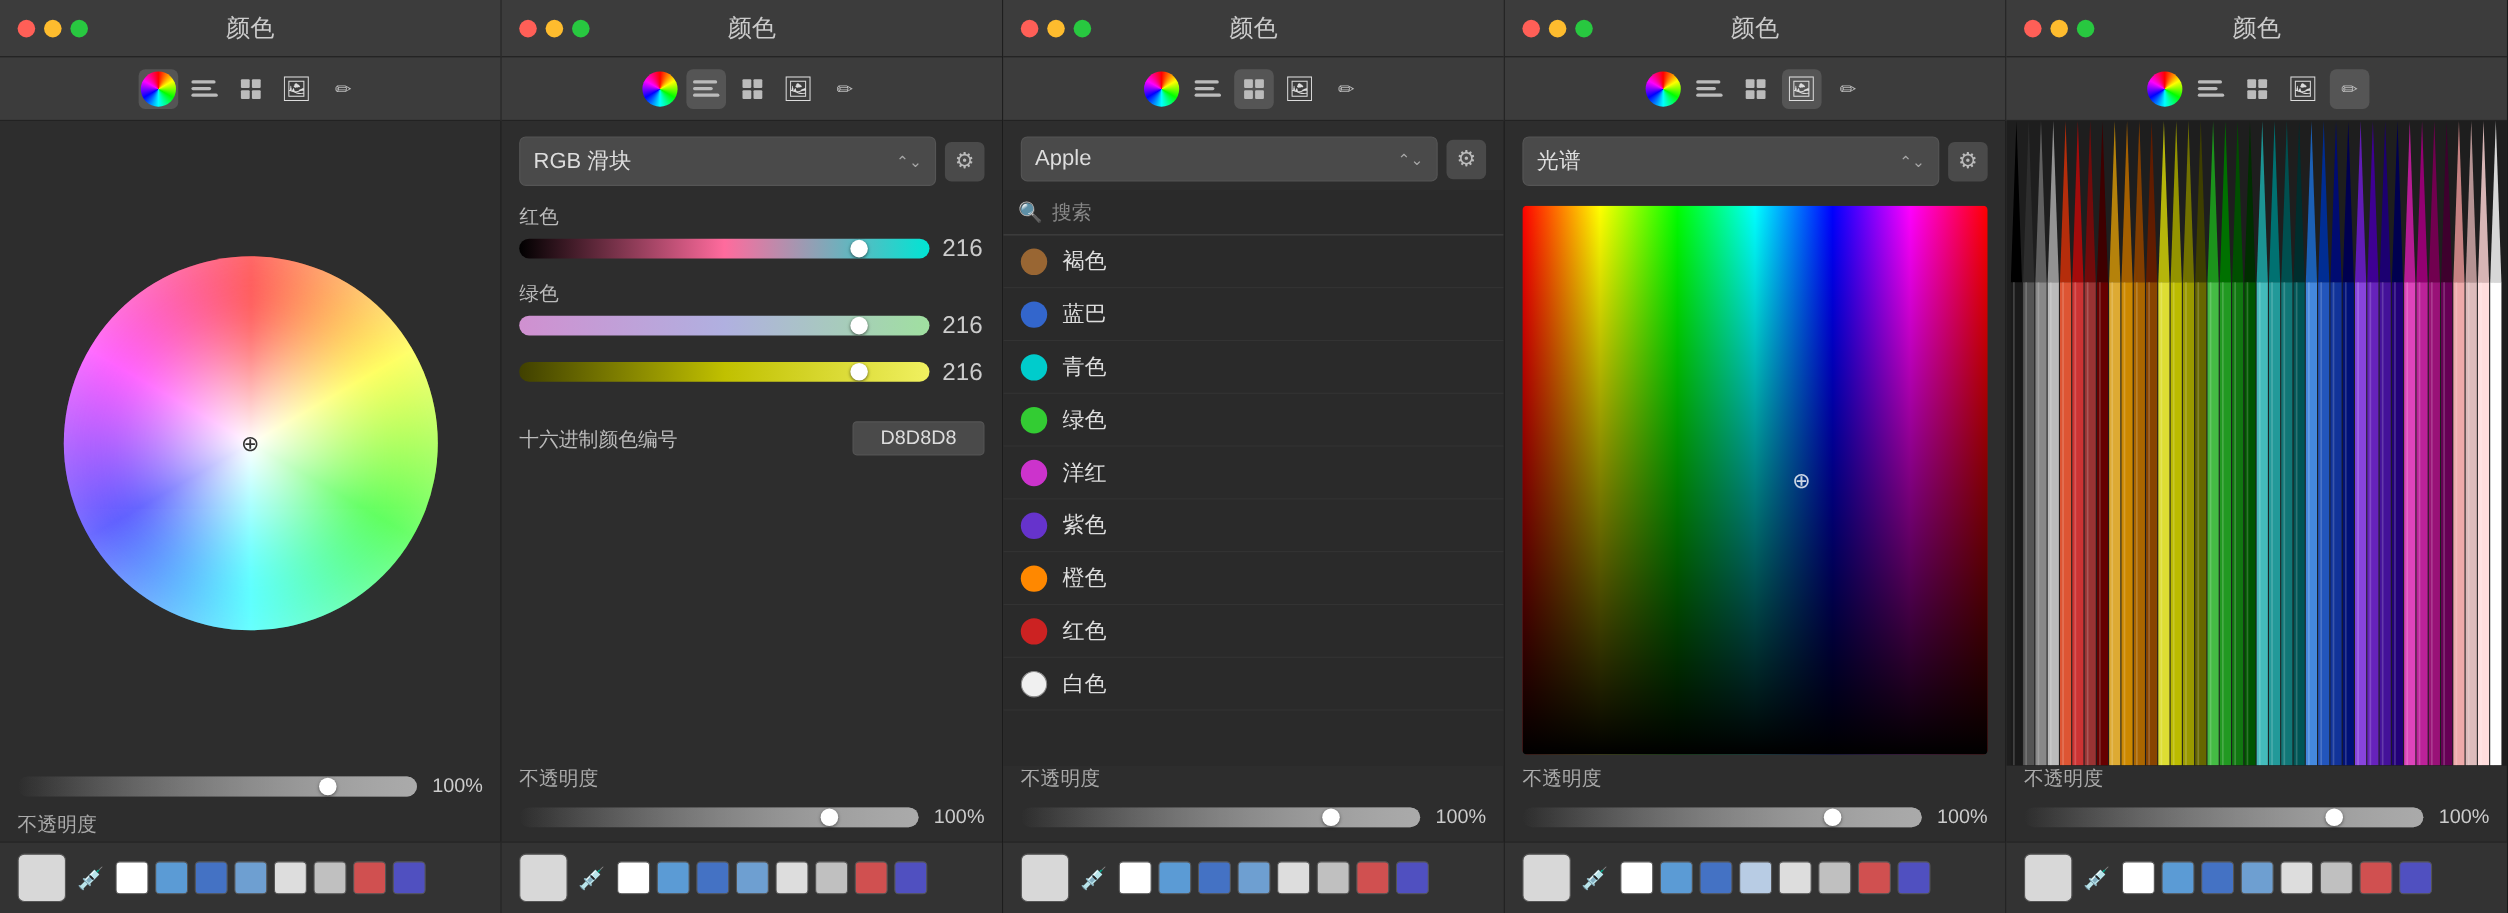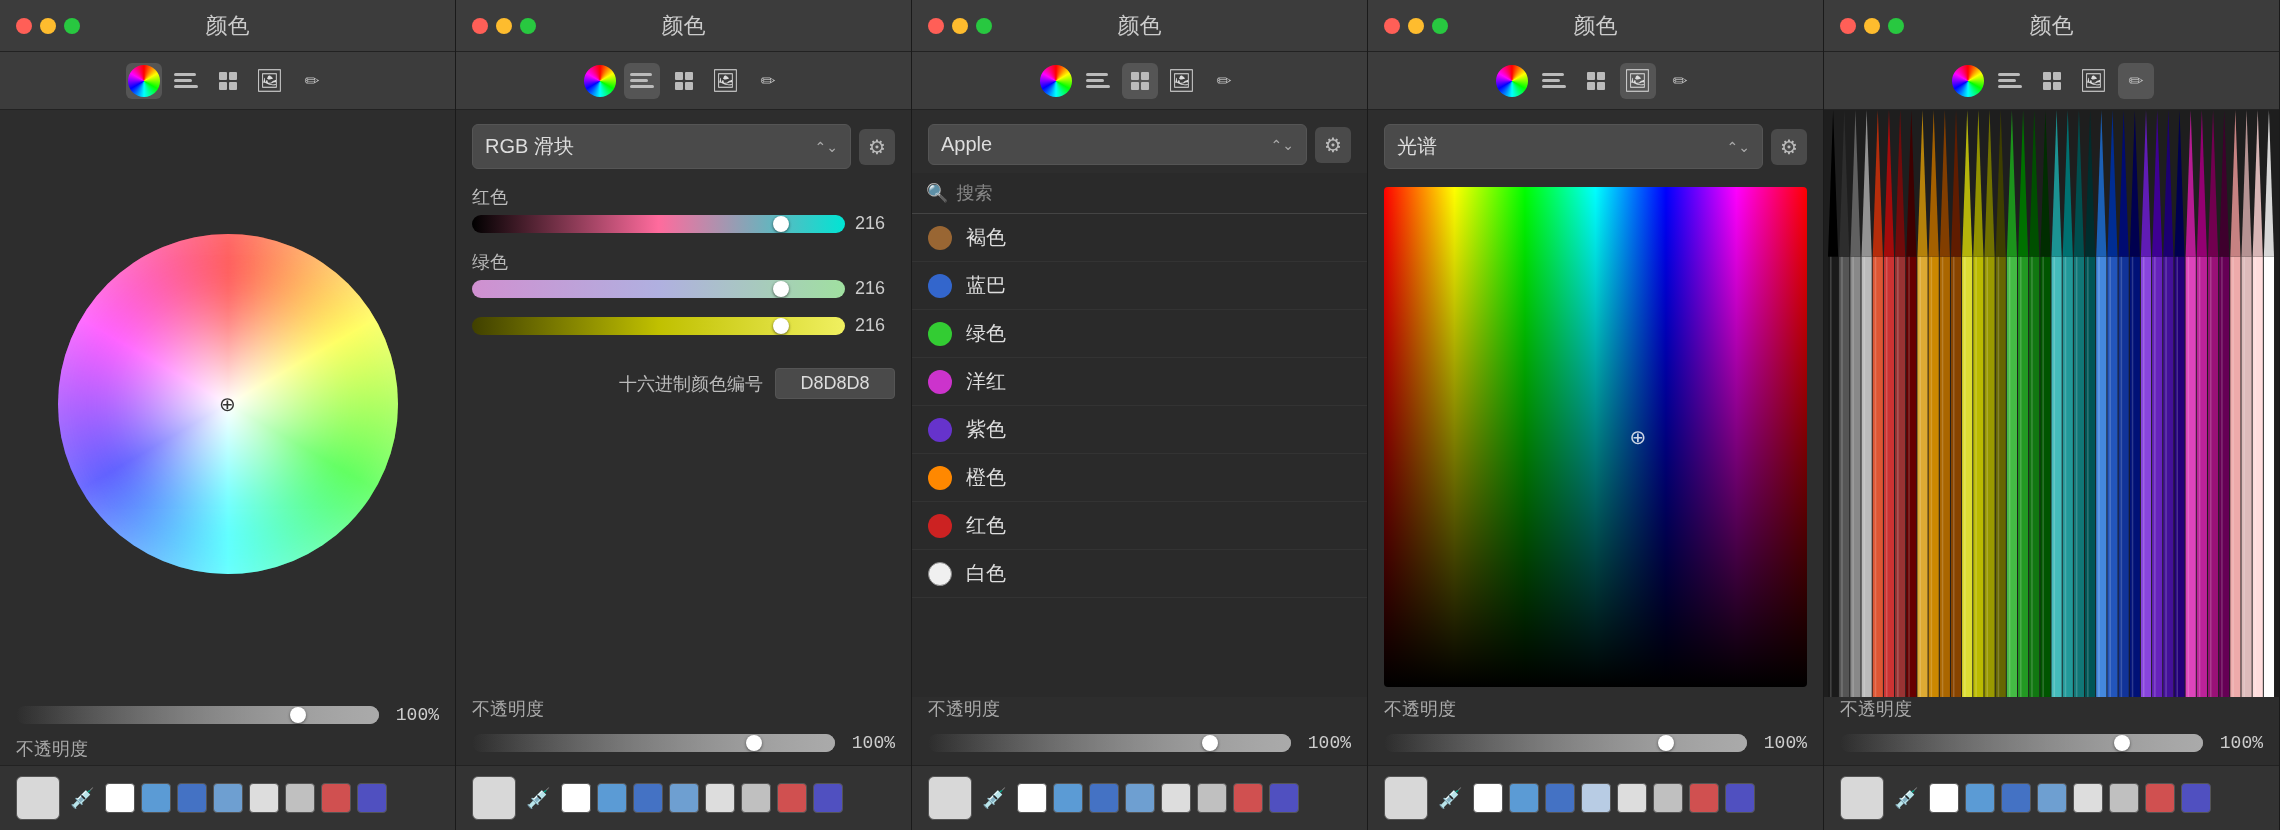--- a/index.html
+++ b/index.html
@@ -146,21 +146,20 @@
       width: 20px; height: 20px;
       z-index: 10;
       color: #333;
       font-size: 20px;
       display: flex; align-items: center; justify-content: center;
     }
 
     
     .opacity-section {
       padding: 8px 16px 12px;
-      font-family: Liberation Mono, monospace;
     }
     .opacity-slider-row {
       display: flex;
       align-items: center;
       gap: 10px;
     }
     .opacity-slider {
       flex: 1;
       height: 18px;
       border-radius: 9px;
@@ -291,30 +290,30 @@
       top: 50%;
       transform: translateY(-50%);
       width: 16px; height: 16px;
       background: white;
       border-radius: 50%;
       box-shadow: 0 1px 3px rgba(0,0,0,0.6);
       z-index: 2;
     }
     .slider-value {
       color: #ccc;
-      font-size: 18px;
+      font-size: 22px;
       min-width: 40px;
-      text-align: left;
+      text-align: center;
     }
 
     .hex-row {
       display: flex;
       align-items: center;
-      justify-content: flex-end;
-      gap: 12px;
+      justify-content: space-between;
+      gap: 1px;
       padding: 8px 16px;
     }
     .hex-label {
       color: #bbb;
       font-size: 18px;
     }
     .hex-input {
       background: #4a4a4a;
       border: 1px solid #555;
       border-radius: 4px;
@@ -633,20 +632,24 @@
         <span class="search-icon-char">🔍</span>
         <span class="search-input-fake">搜索</span>
       </div>
       <div class="color-list-item">
         <div class="color-dot" style="background:#996633;"></div>
         <span class="color-list-name">褐色</span>
       </div>
       <div class="color-list-item">
         <div class="color-dot" style="background:#3366cc;"></div>
         <span class="color-list-name">蓝巴</span>
+      </div>
+      <div class="color-list-item">
+        <div class="color-dot" style="background:#00cccc;"></div>
+        <span class="color-list-name">青色</span>
       </div>
       <div class="color-list-item">
         <div class="color-dot" style="background:#33cc33;"></div>
         <span class="color-list-name">绿色</span>
       </div>
       <div class="color-list-item">
         <div class="color-dot" style="background:#cc33cc;"></div>
         <span class="color-list-name">洋红</span>
       </div>
       <div class="color-list-item">

